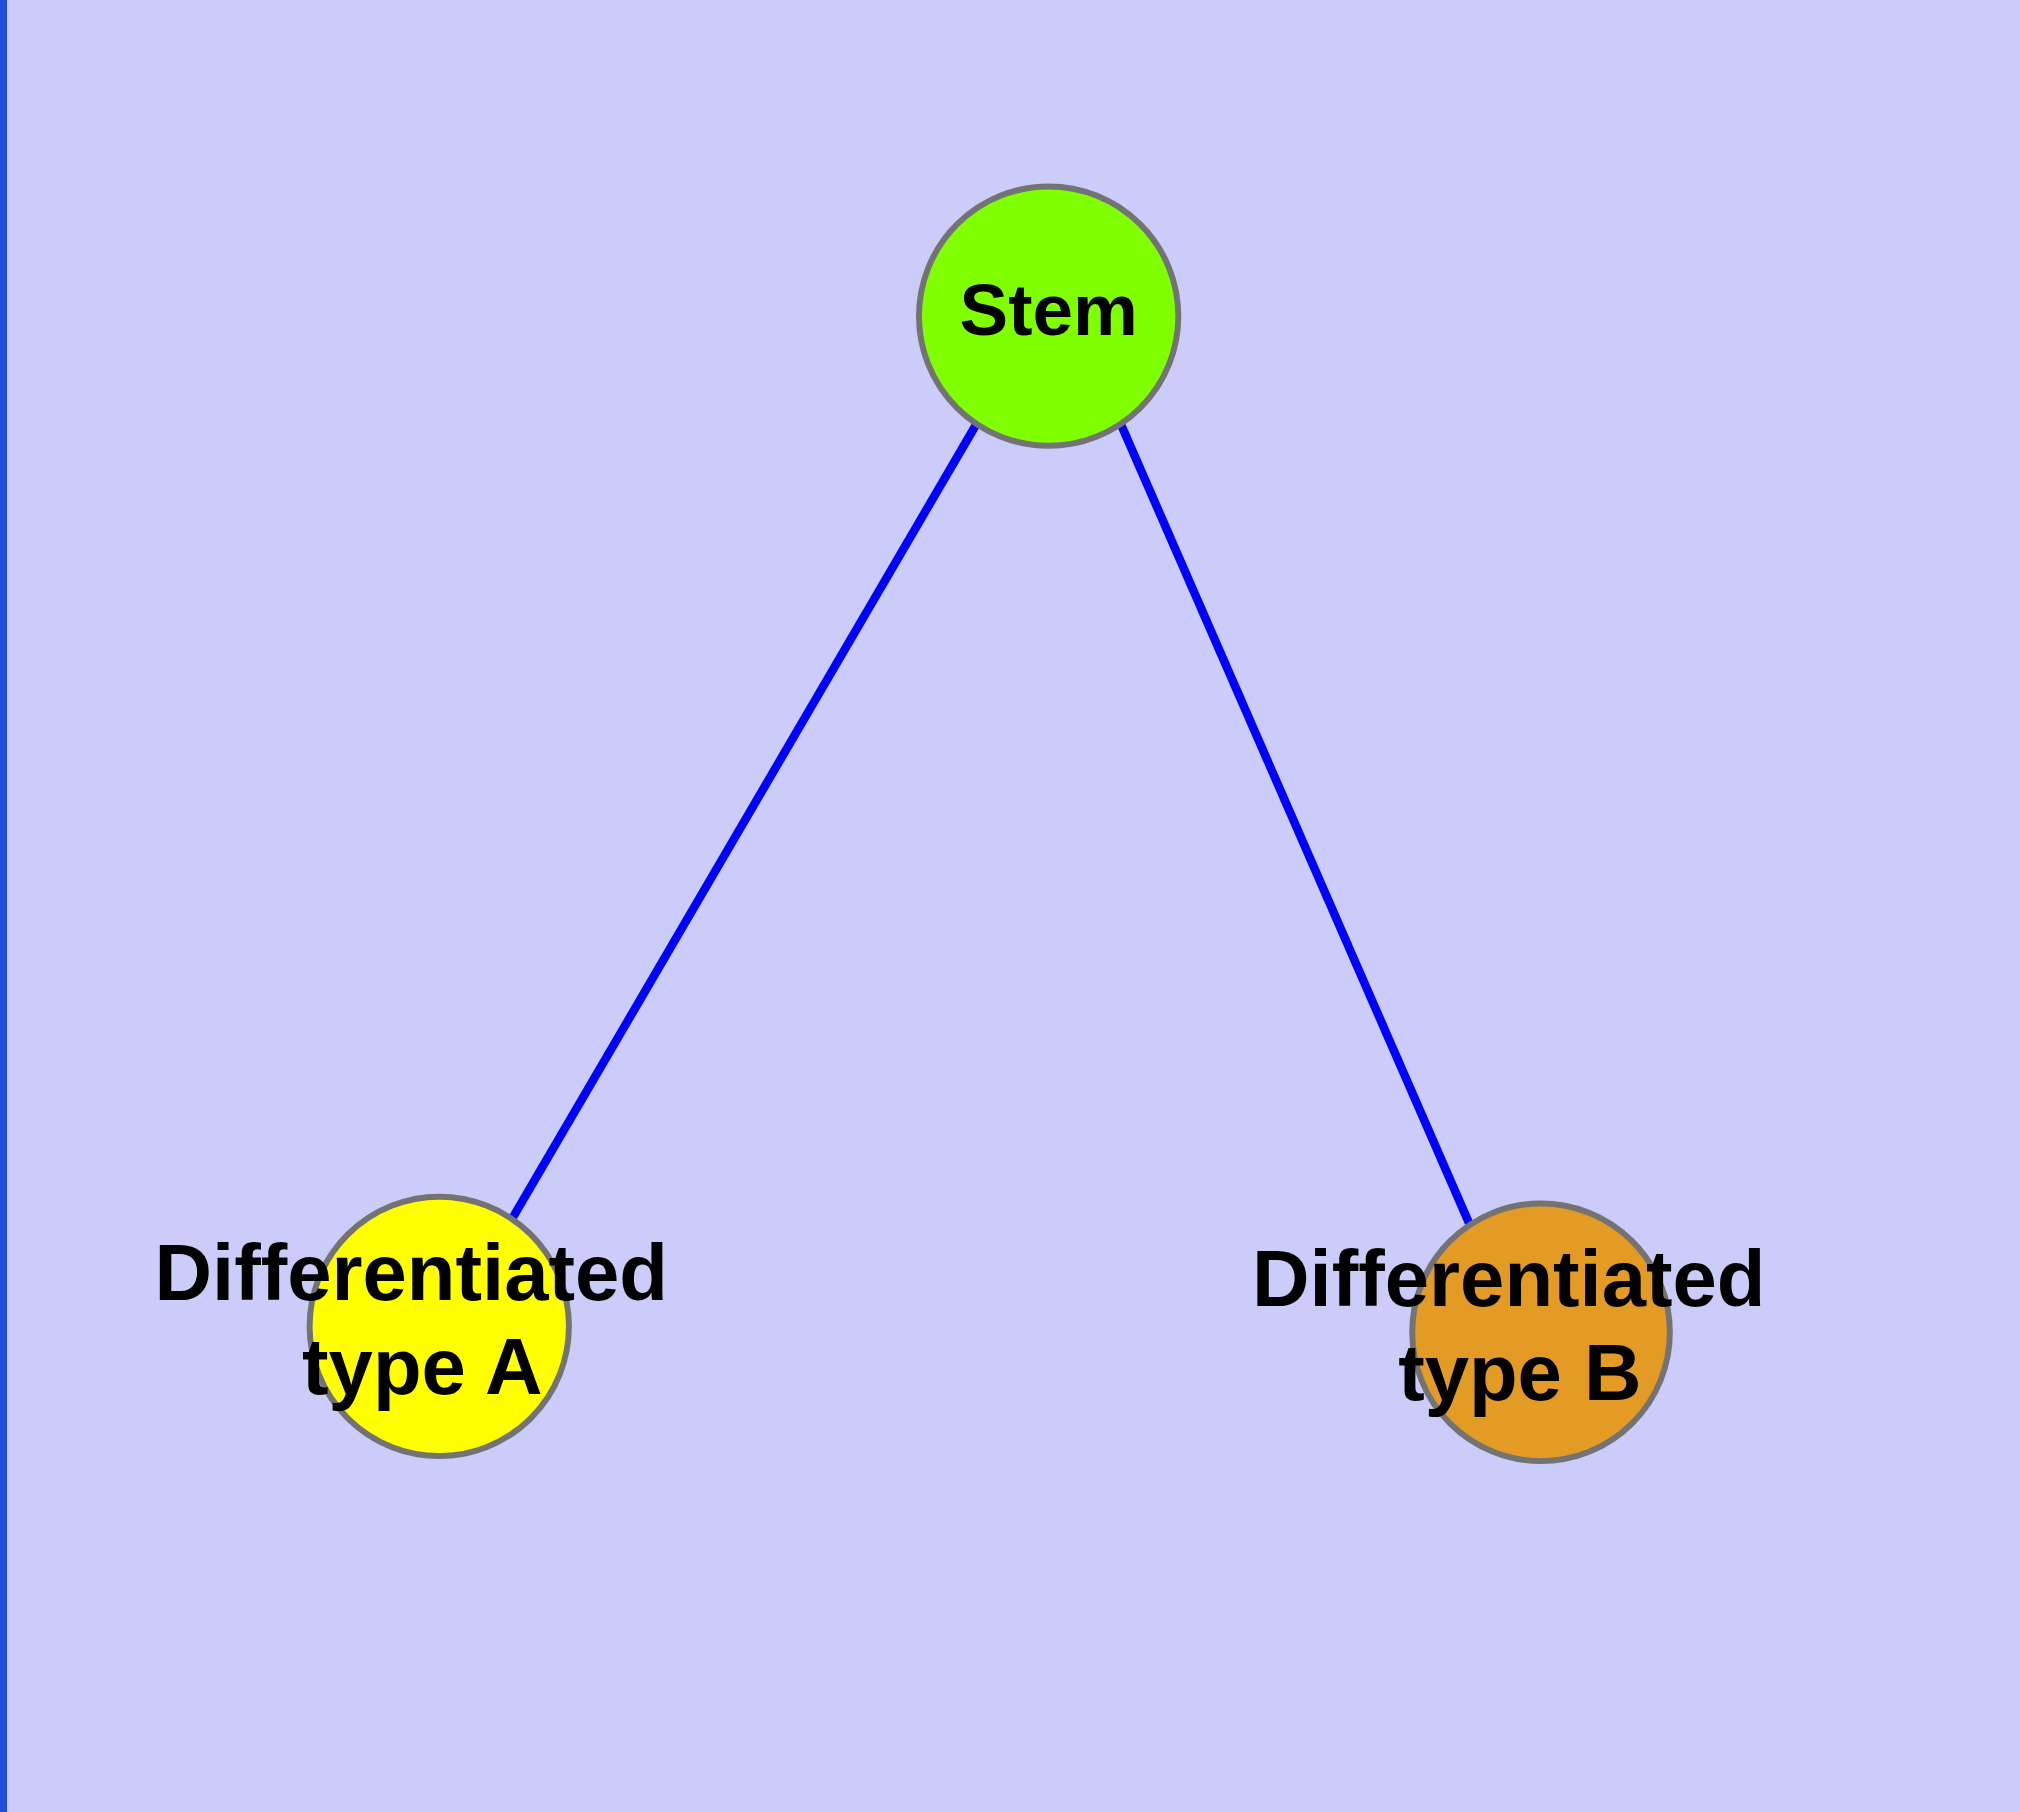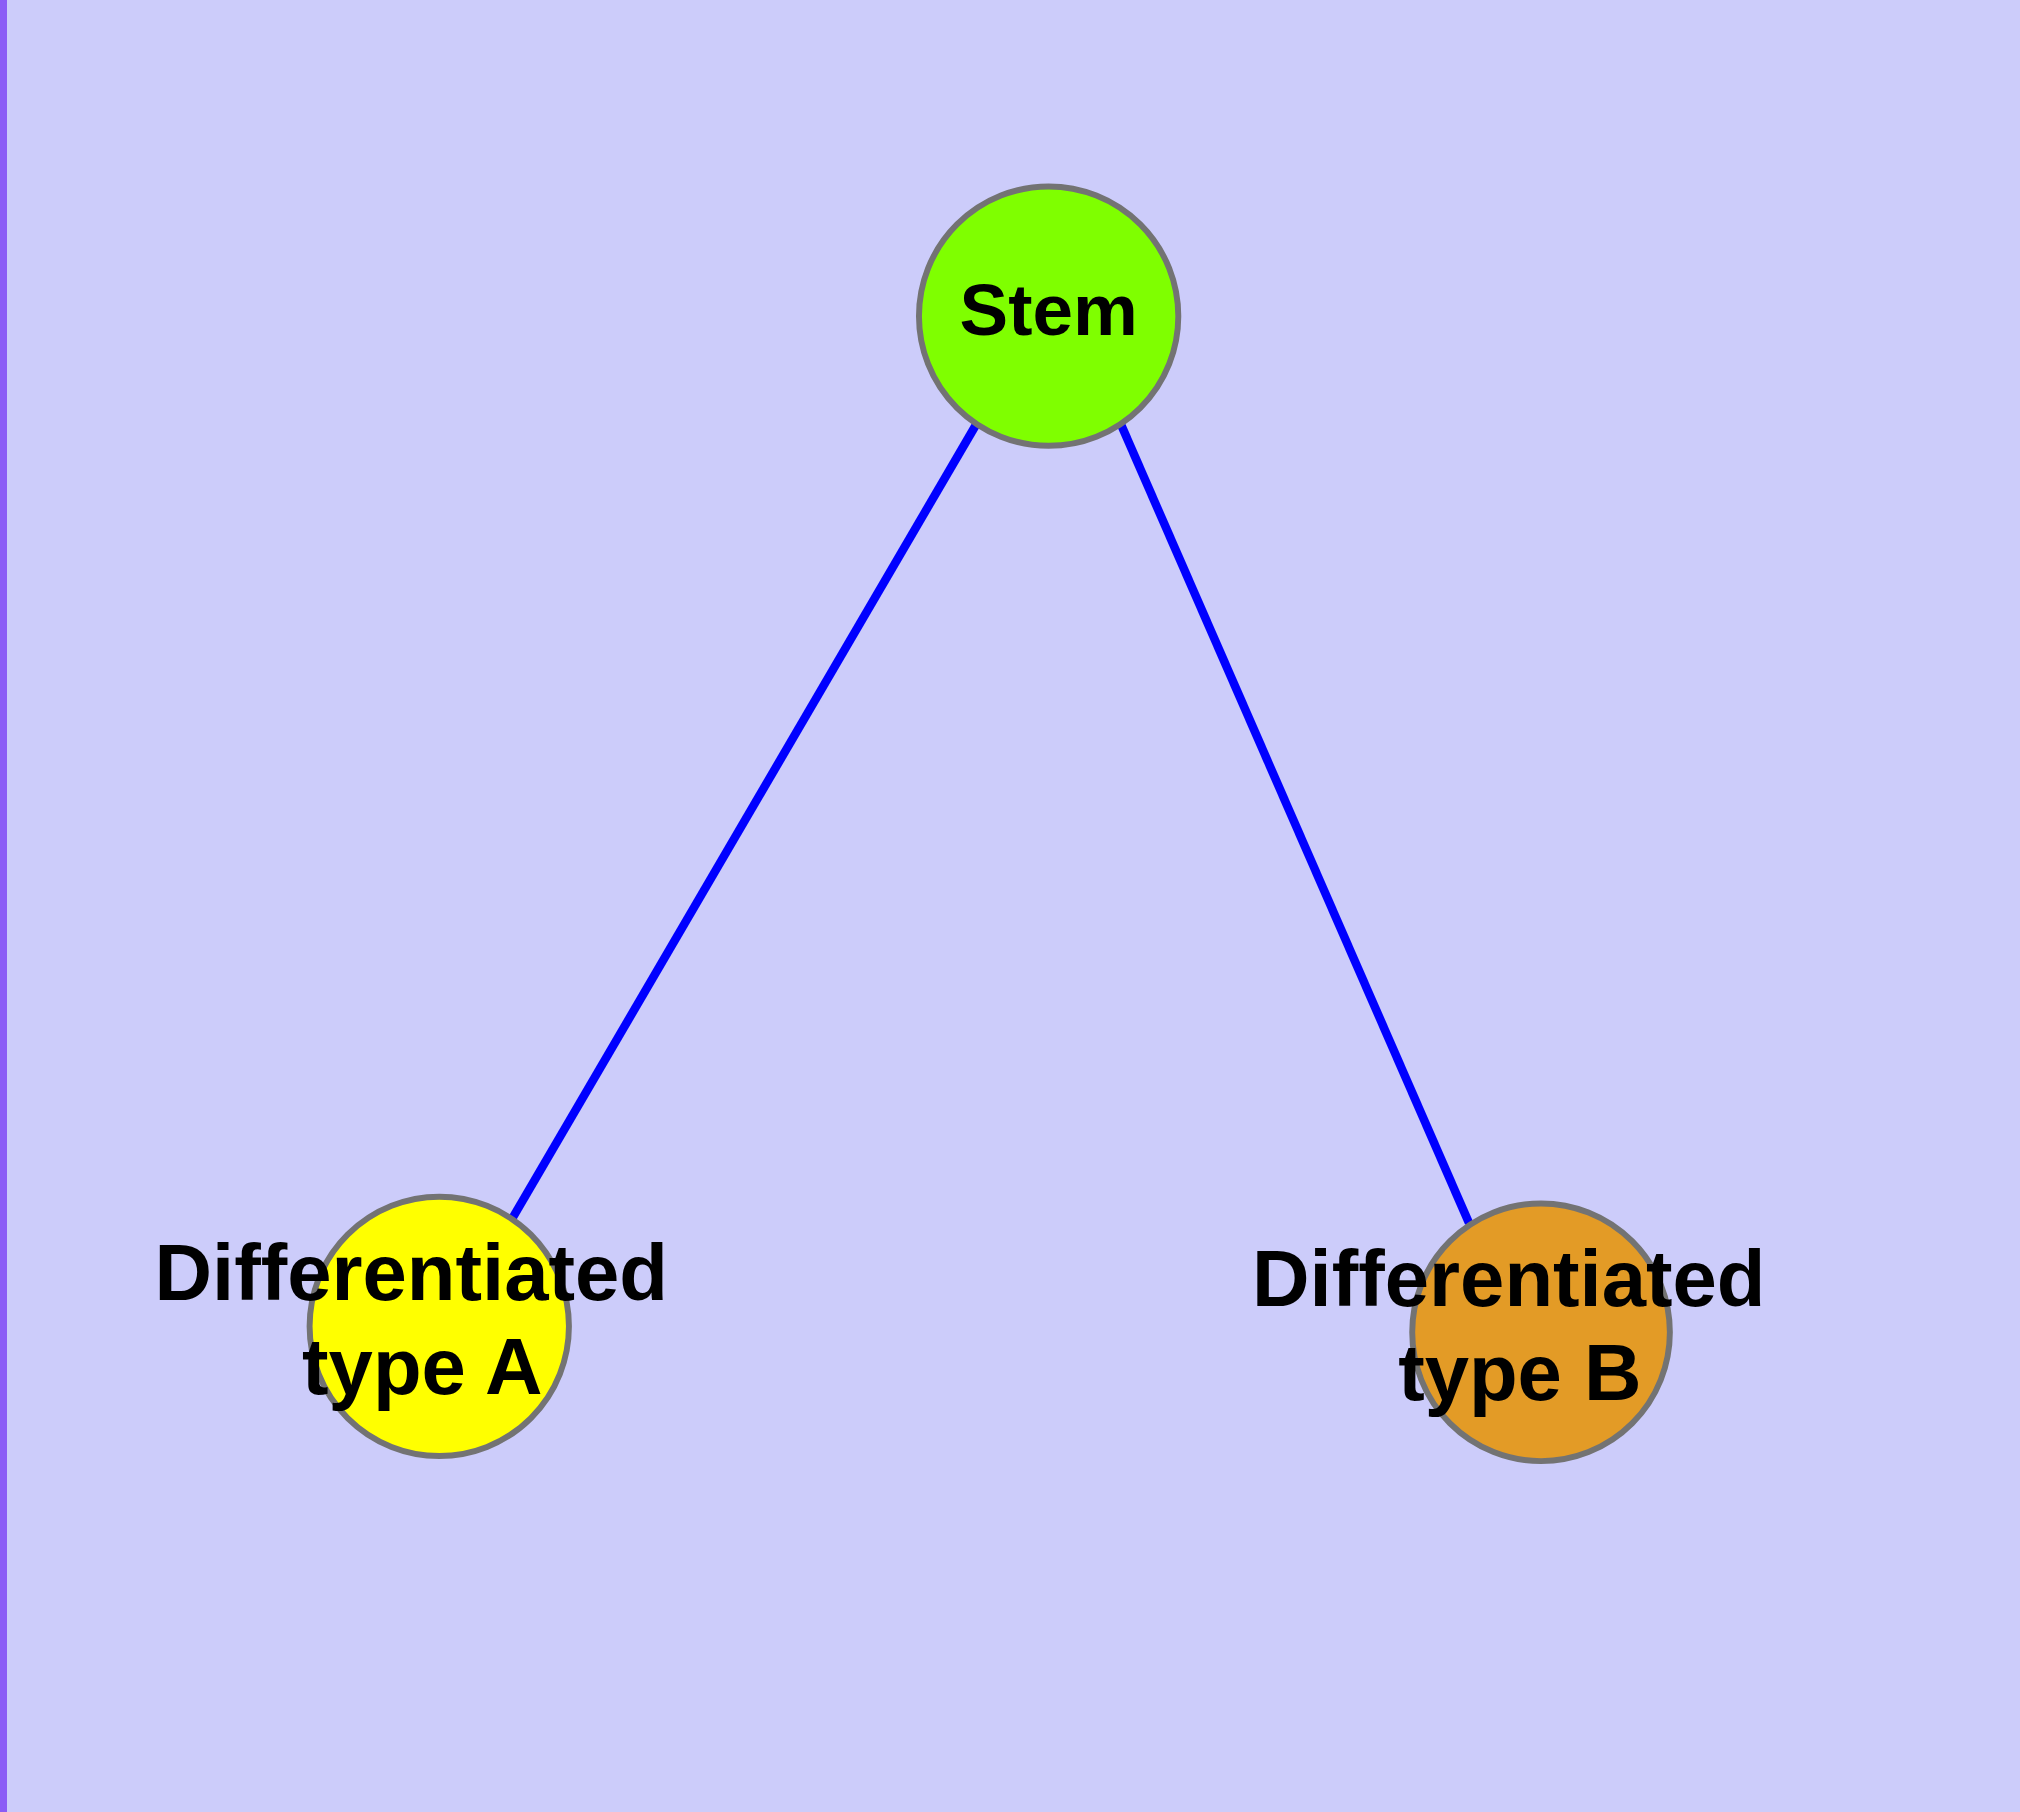--- a/index.html
+++ b/index.html
@@ -6,21 +6,21 @@
   html, body {
     margin: 0;
     padding: 0;
     background: #ffffff;
   }
   #stage {
     position: relative;
     width: 2021px;
     height: 1812px;
     overflow: hidden;
-    background: #8b5cf6;
+    background: #1d4ed8;
     font-family: "Liberation Sans", "DejaVu Sans", sans-serif;
   }
   #canvas-bg {
     position: absolute;
     left: 6.8px;
     top: 0px;
     width: 2014px;
     height: 1812px;
     background: #ccccfa;
   }

